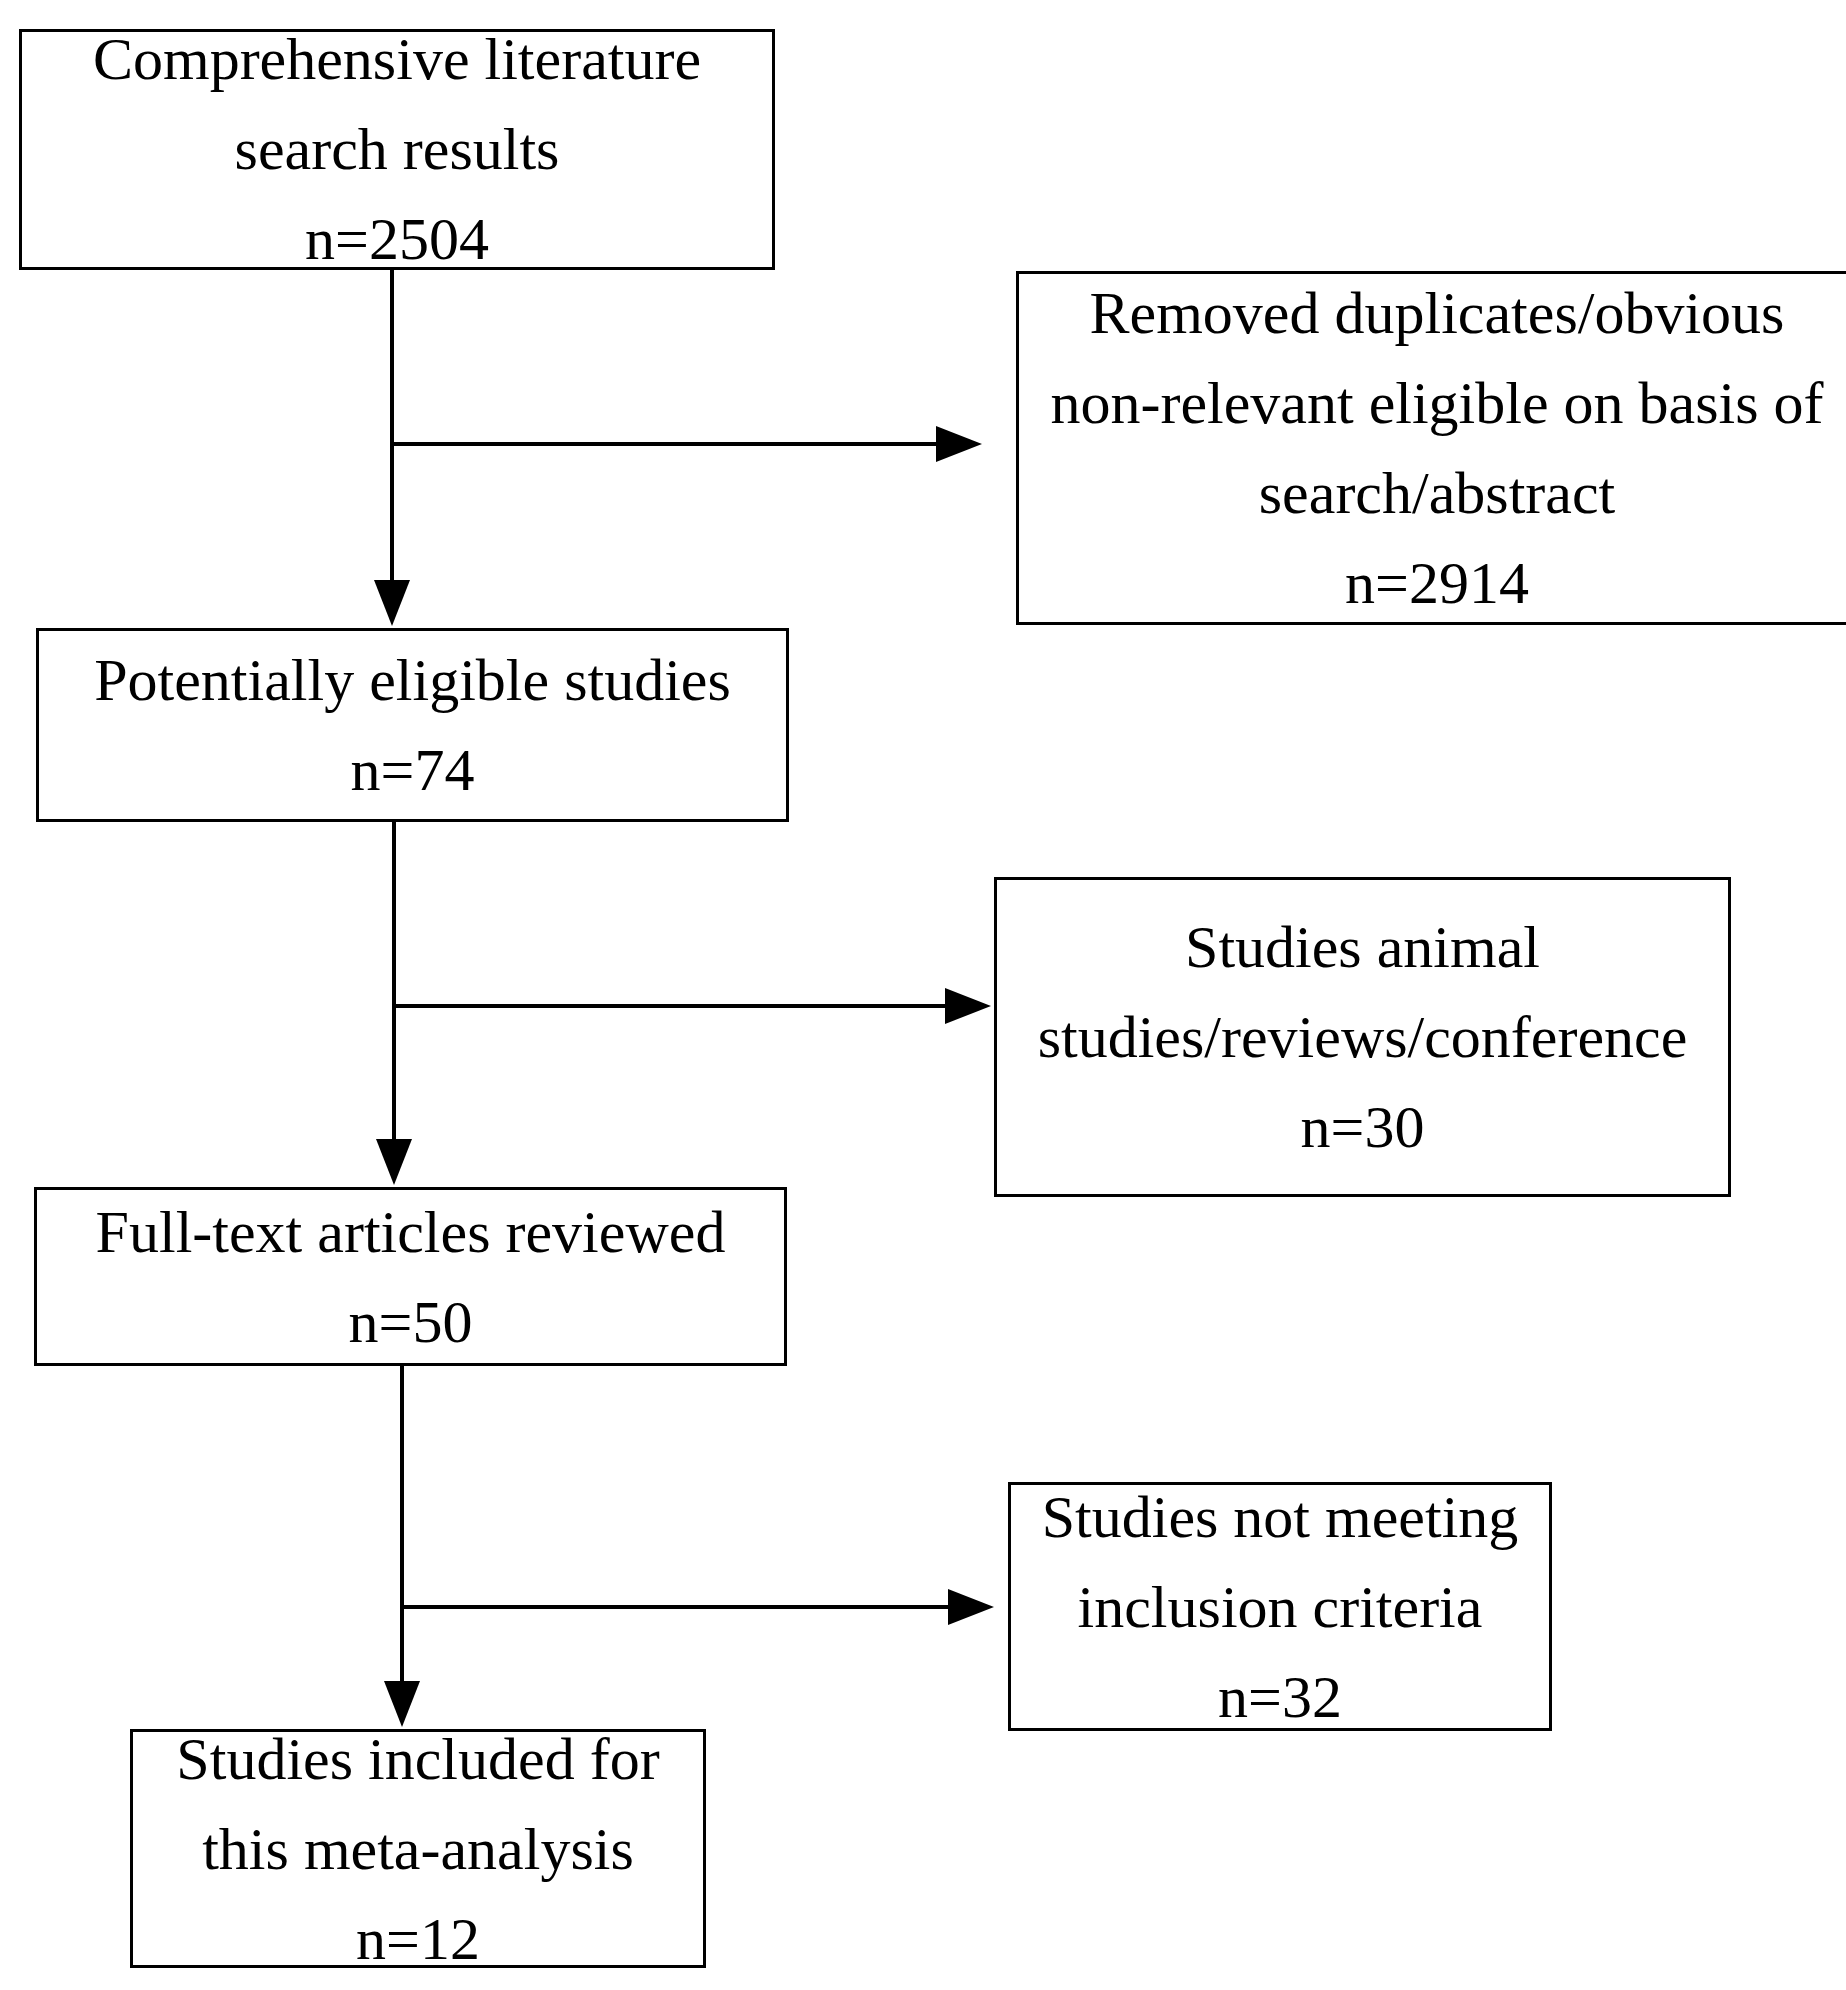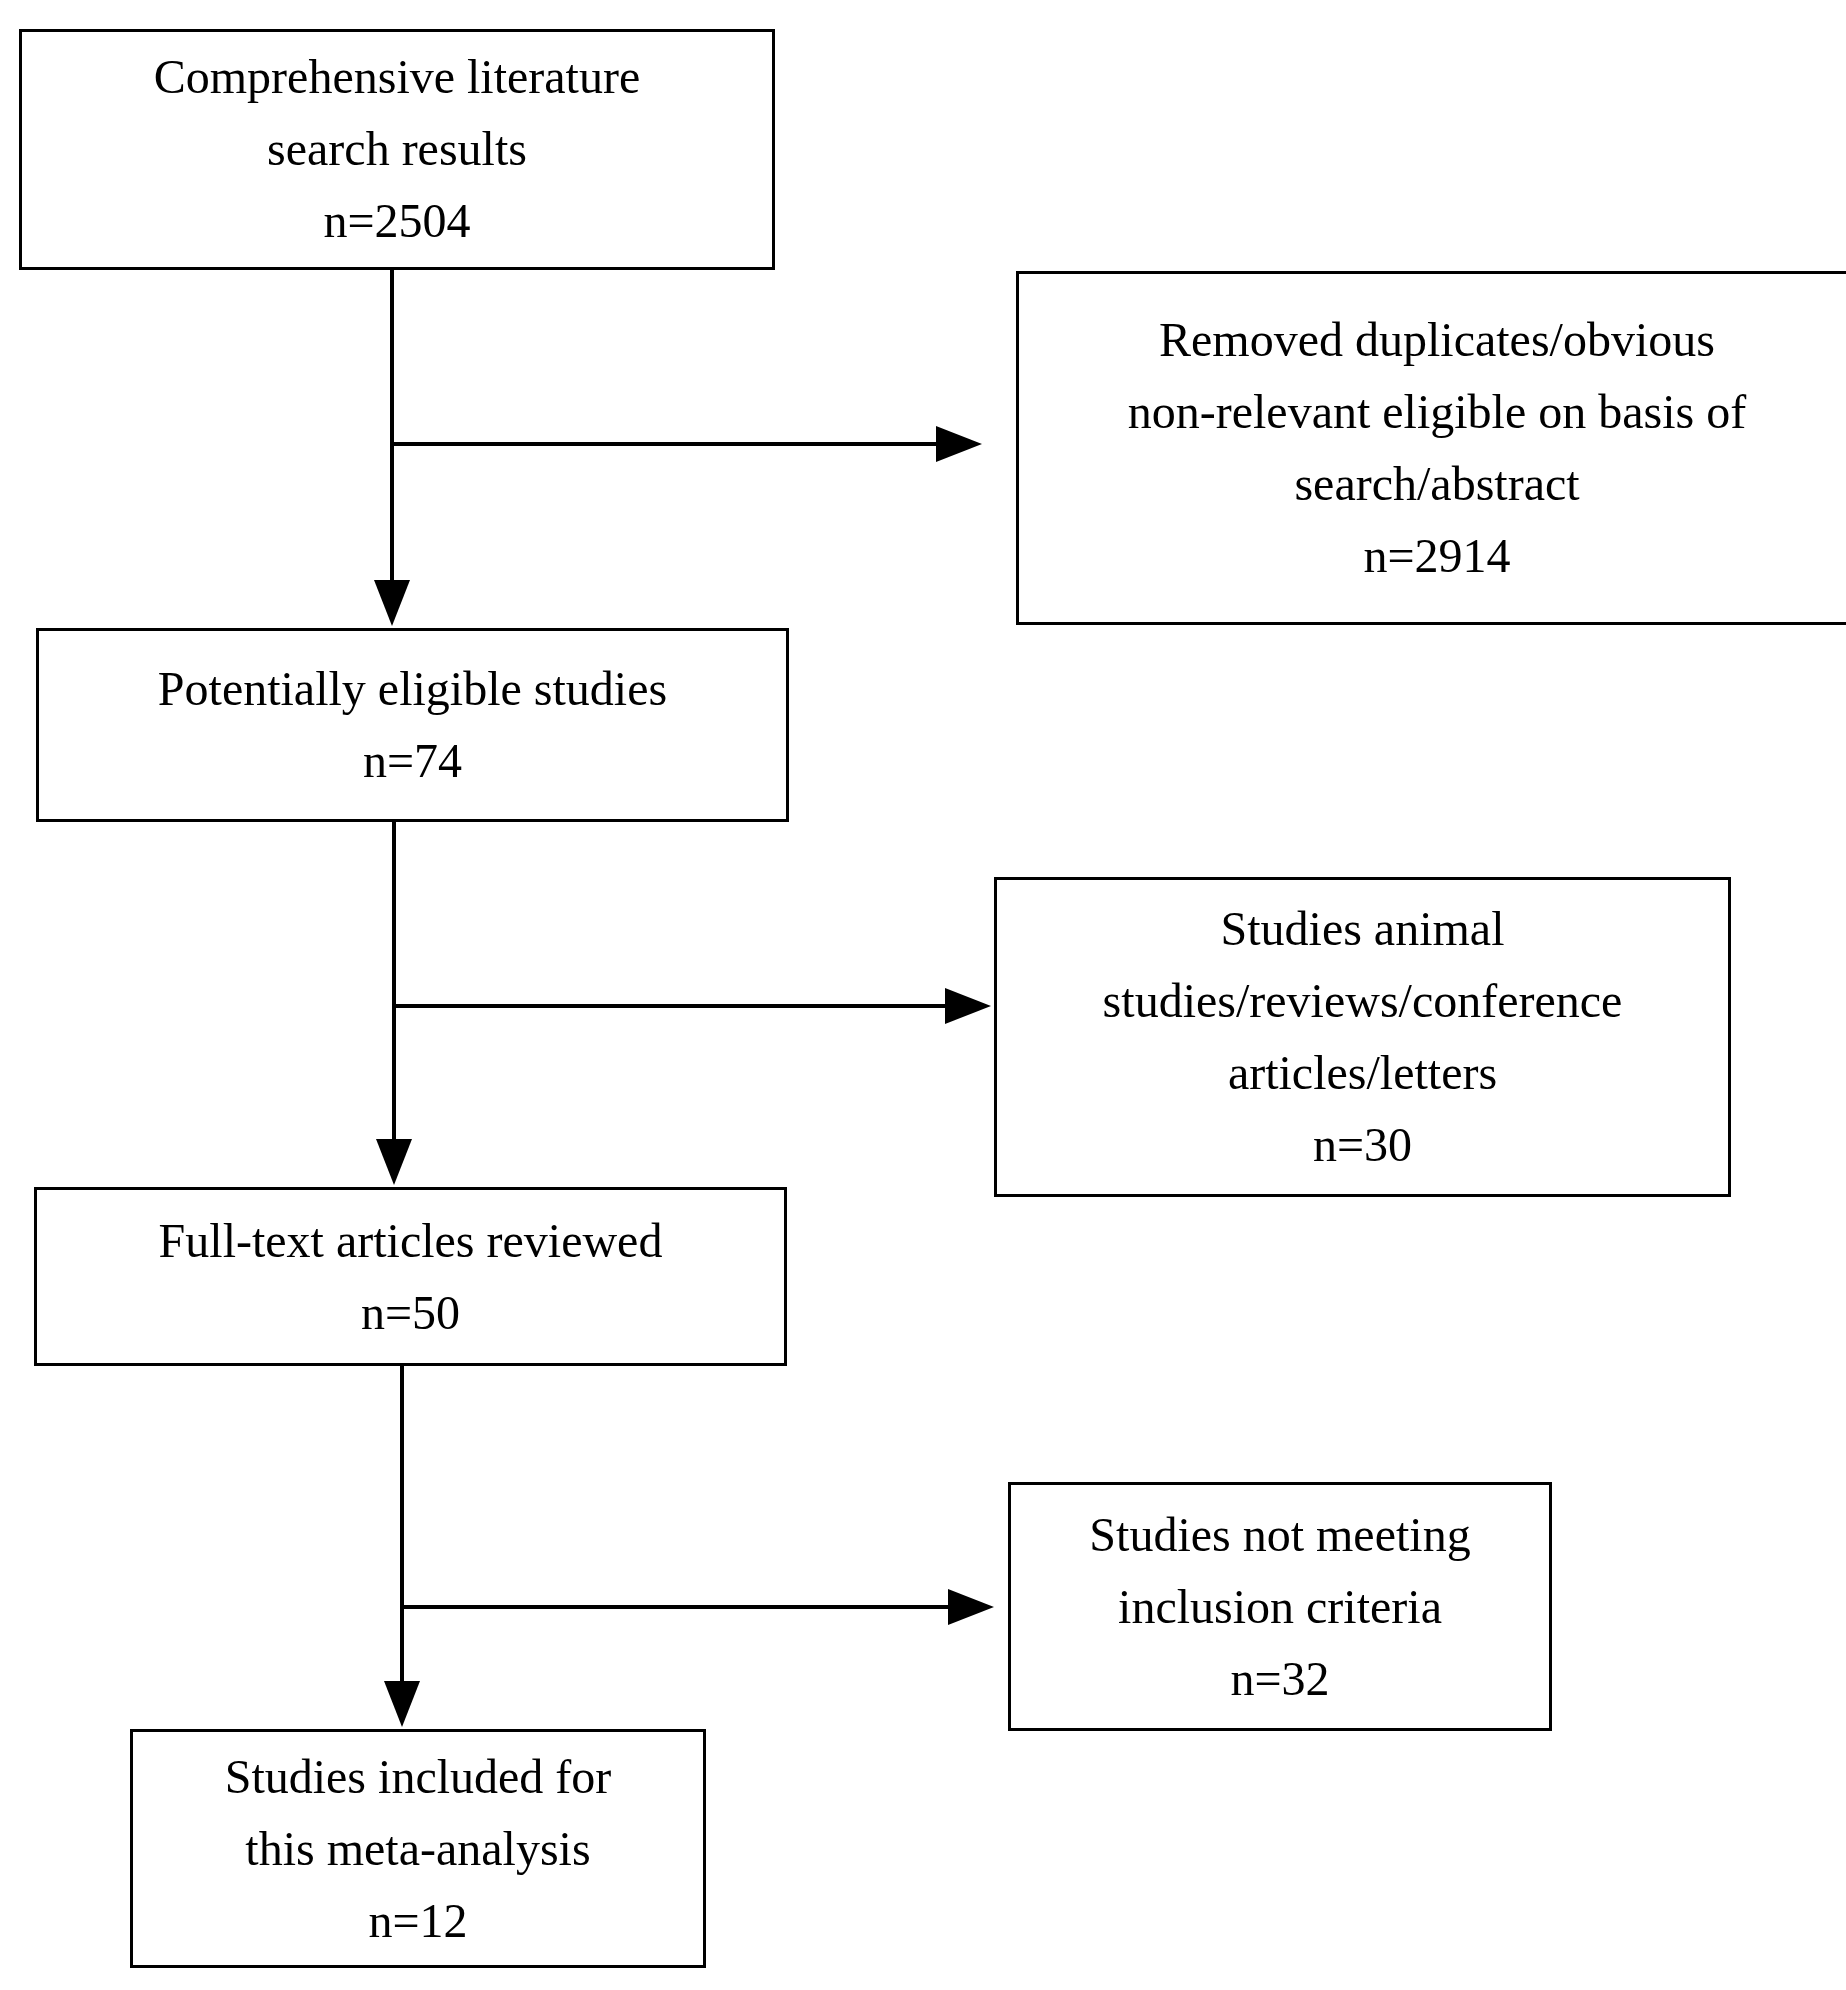--- a/index.html
+++ b/index.html
@@ -18,21 +18,21 @@
     position: absolute;
     box-sizing: border-box;
     border: 3.8px solid #000000;
     background: #ffffff;
     display: flex;
     flex-direction: column;
     justify-content: center;
     align-items: center;
     text-align: center;
     font-family: "Liberation Serif", "DejaVu Serif", serif;
-    font-size: 48px;
+    font-size: 60px;
     line-height: 1.5;
     color: #000000;
   }
   .box .line {
     white-space: nowrap;
   }
   .vline, .hline {
     position: absolute;
     background: #000000;
   }
@@ -68,21 +68,20 @@
       <div class="line">search/abstract</div>
       <div class="line">n=2914</div>
     </div>
     <div class="box" style="left: 36px; top: 628px; width: 753px; height: 194px;">
       <div class="line">Potentially eligible studies</div>
       <div class="line">n=74</div>
     </div>
     <div class="box" style="left: 994px; top: 877px; width: 737px; height: 320px;">
       <div class="line">Studies animal</div>
       <div class="line">studies/reviews/conference</div>
-      <div class="line">articles/letters</div>
       <div class="line">n=30</div>
     </div>
     <div class="box" style="left: 34px; top: 1187px; width: 753px; height: 179px;">
       <div class="line">Full-text articles reviewed</div>
       <div class="line">n=50</div>
     </div>
     <div class="box" style="left: 1008px; top: 1482px; width: 544px; height: 249px;">
       <div class="line">Studies not meeting</div>
       <div class="line">inclusion criteria</div>
       <div class="line">n=32</div>

